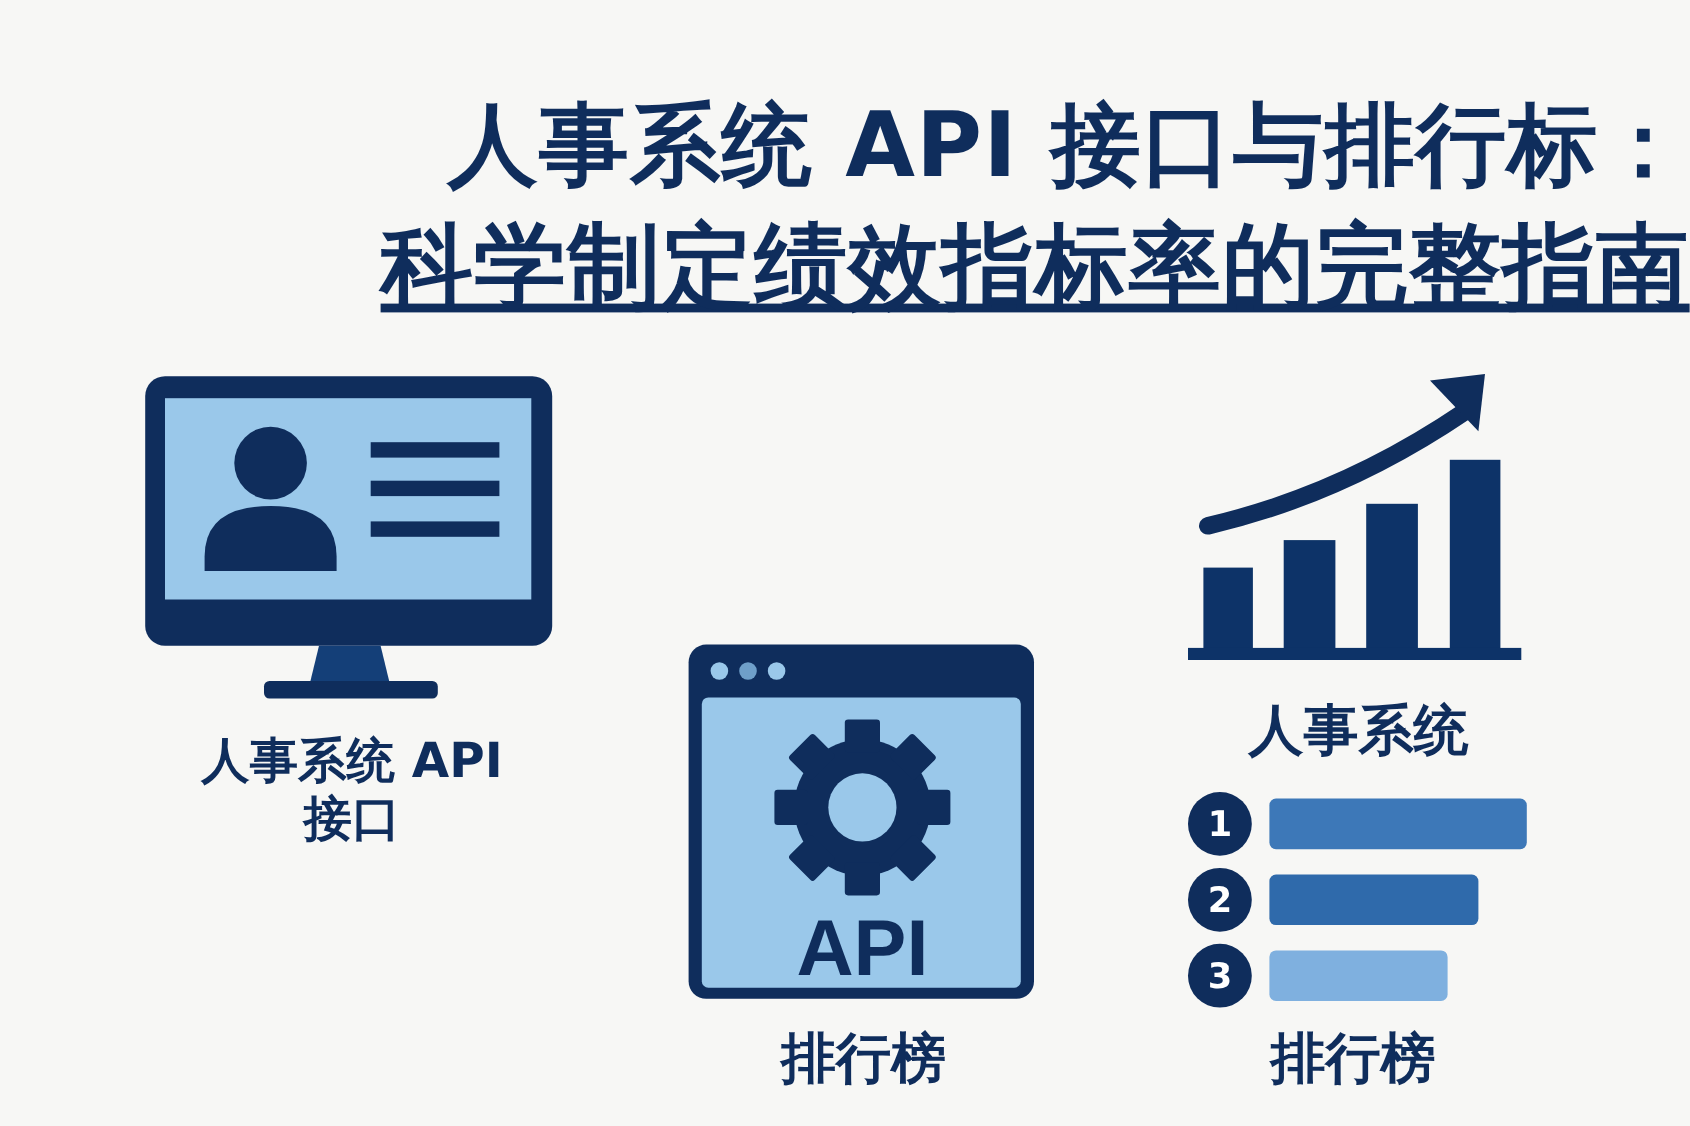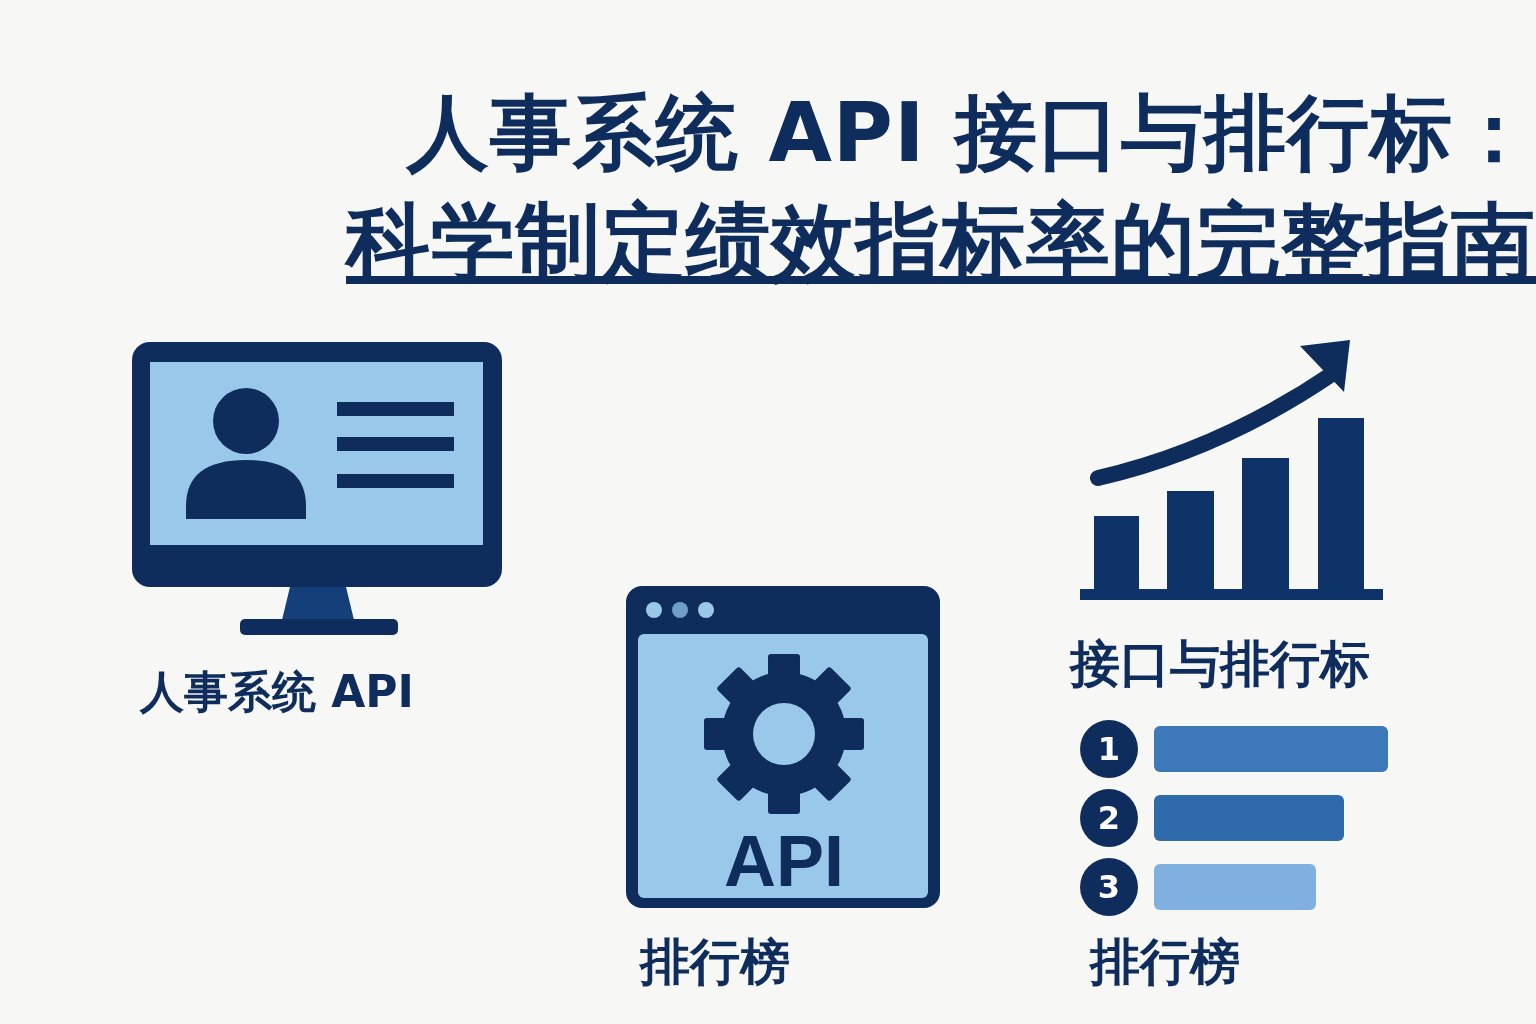--- a/index.html
+++ b/index.html
@@ -6,21 +6,21 @@
   body {
     width:1536px; height:1024px; background:#f7f7f5; position:relative; overflow:hidden;
     font-family:"DejaVu Sans", "Liberation Sans", sans-serif; color:#0f2d5c;
   }
   .title {
     position:absolute; left:0; width:1536px; text-align:right;
     font-weight:bold; font-size:82px; color:#0f2d5c; letter-spacing:1px; line-height:1;
   }
   .t1 { top:92px; }
   .t2 { top:200px; font-size:84px;text-decoration:underline; }
-  .label { position:absolute; font-weight:bold; color:#0f2d5c; line-height:1.2; }
+  .label { position:absolute; text-align:center; font-weight:bold; color:#0f2d5c; line-height:1.2; }
   svg { position:absolute; }
   .rank-row { position:absolute; left:1080px; height:50px; }
   .rank-num {
     position:absolute; left:0; top:0; width:58px; height:58px; border-radius:50%;
     background:#0f2d5c; color:#fff; font-weight:bold; font-size:32px;
     display:flex; align-items:center; justify-content:center;
   }
   .rank-bar { position:absolute; left:74px; top:6px; height:46px; border-radius:6px; }
 </style>
 </head>
@@ -35,20 +35,21 @@
   <circle cx="118" cy="83" r="33" fill="#0f2d5c"></circle>
   <path d="M58 181 L58 168 Q58 122 118 122 Q178 122 178 168 L178 181 Z" fill="#0f2d5c"></path>
   <rect x="209" y="64" width="117" height="14" fill="#0f2d5c"></rect>
   <rect x="209" y="99" width="117" height="14" fill="#0f2d5c"></rect>
   <rect x="209" y="136" width="117" height="14" fill="#0f2d5c"></rect>
   <path d="M162 249 L218 249 L226 282 L154 282 Z" fill="#143f78"></path>
   <rect x="112" y="281" width="158" height="16" rx="5" fill="#0f2d5c"></rect>
 </svg>
 <div class="label" style="left:140px;top:666px;width:360px;font-size:44px;">
   <div>人事系统 API</div>
+  <div>接口</div>
 </div>
 
 <svg width="320" height="330" style="left:624px;top:584px" viewBox="0 0 320 330">
   <rect x="2" y="2" width="314" height="322" rx="16" fill="#0f2d5c"></rect>
   <rect x="14" y="50" width="290" height="264" rx="6" fill="#9ac8ea"></rect>
   <circle cx="30" cy="26" r="8" fill="#9ac8ea"></circle>
   <circle cx="56" cy="26" r="8" fill="#6f9fc9"></circle>
   <circle cx="82" cy="26" r="8" fill="#9ac8ea"></circle>
   <g transform="translate(160 150)" fill="#0f2d5c">
     <circle r="62"></circle>
@@ -68,21 +69,21 @@
 
 <svg width="330" height="280" style="left:1070px;top:330px" viewBox="0 0 330 280">
   <rect x="24" y="186" width="45" height="75" fill="#0d3368"></rect>
   <rect x="97" y="161" width="47" height="100" fill="#0d3368"></rect>
   <rect x="172" y="128" width="47" height="133" fill="#0d3368"></rect>
   <rect x="248" y="88" width="46" height="173" fill="#0d3368"></rect>
   <rect x="10" y="259" width="303" height="11" fill="#0d3368"></rect>
   <path d="M28 148 Q150 120 262 44" stroke="#0f2d5c" stroke-width="16" fill="none" stroke-linecap="round"></path>
   <polygon points="230,16 280,10 274,62" fill="#0f2d5c"></polygon>
 </svg>
-<div class="label" style="left:1070px;top:634px;width:330px;font-size:50px;">接口与排行标</div>
+<div class="label" style="left:1070px;top:634px;width:330px;font-size:50px;">人事系统</div>
 
 <div class="rank-row" style="top:720px;">
   <div class="rank-num">1</div>
   <div class="rank-bar" style="width:234px;background:#3d78b8;"></div>
 </div>
 <div class="rank-row" style="top:789px;">
   <div class="rank-num">2</div>
   <div class="rank-bar" style="width:190px;background:#2f6aab;"></div>
 </div>
 <div class="rank-row" style="top:858px;">

